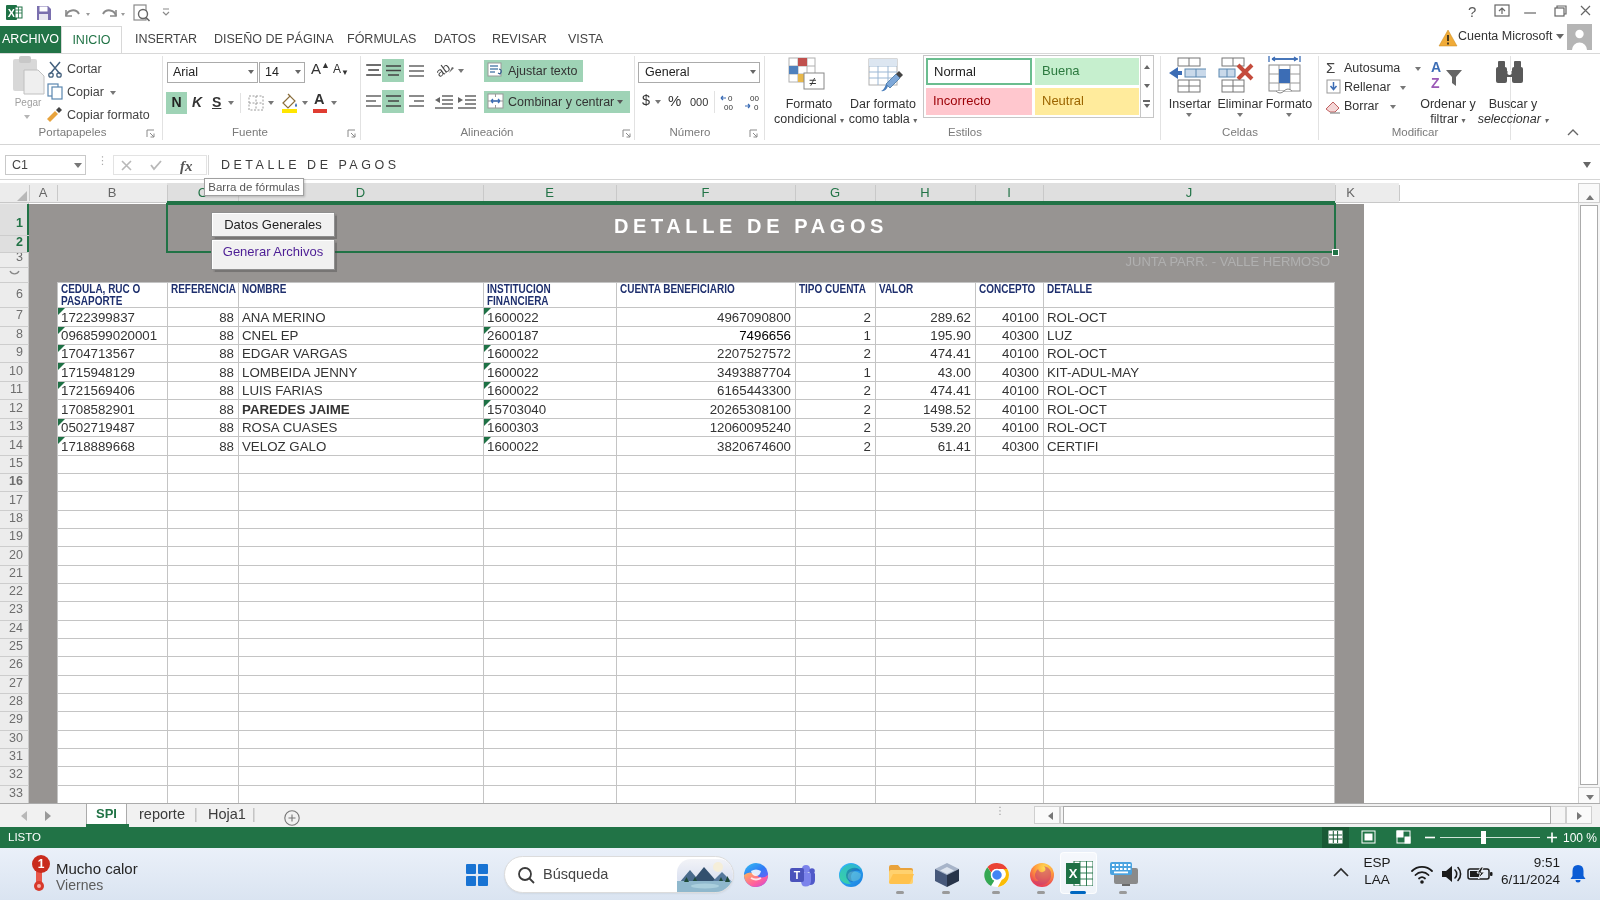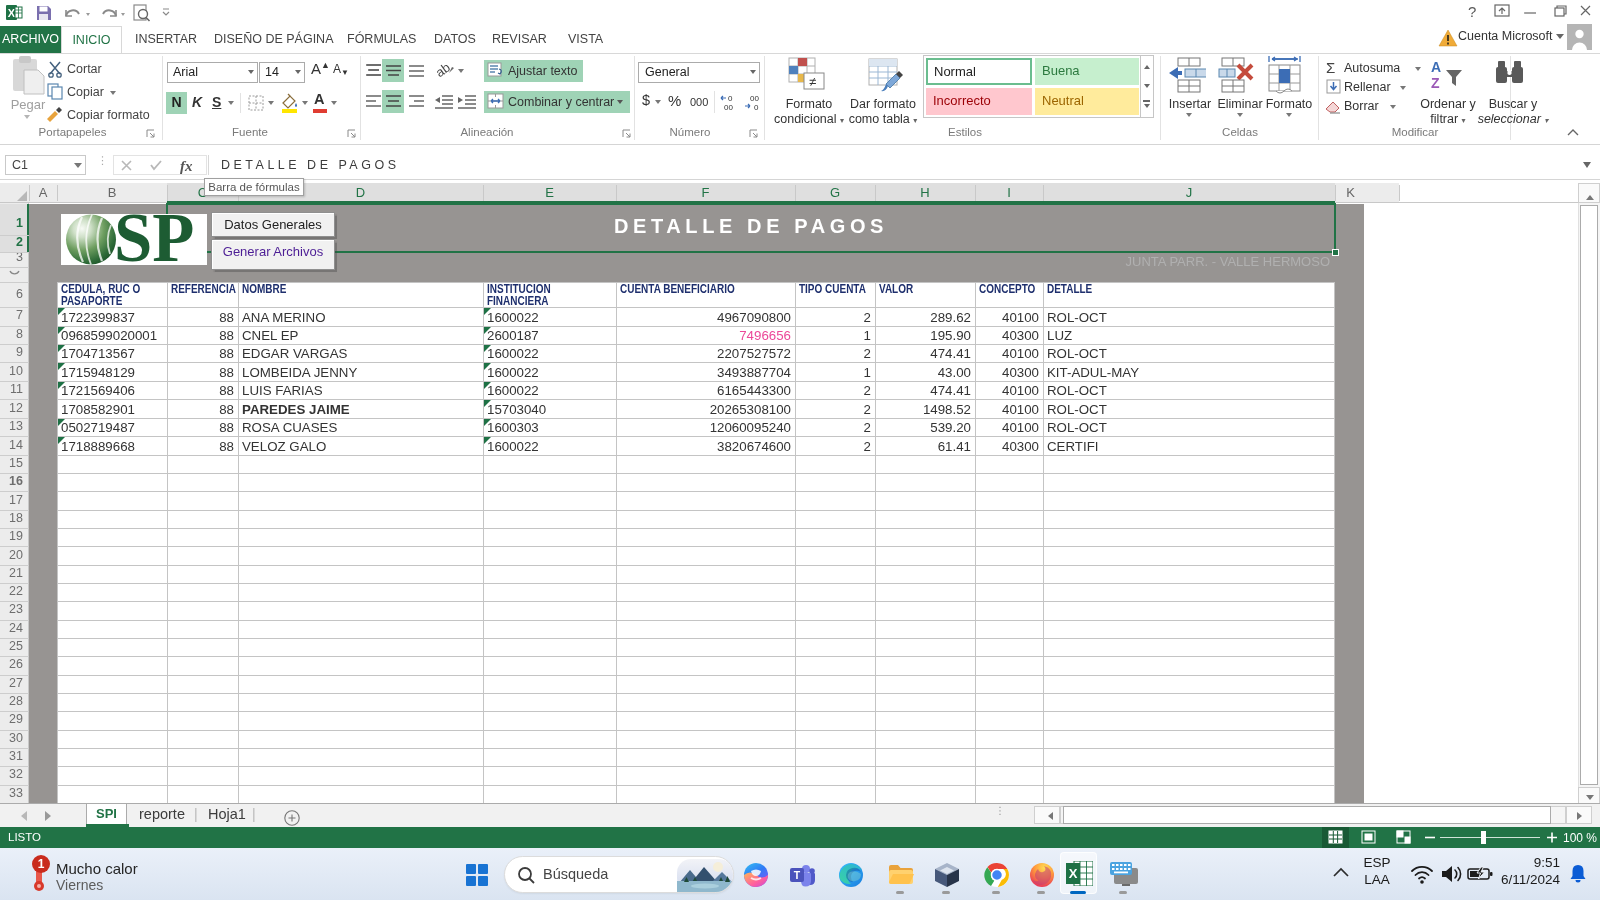--- a/index.html
+++ b/index.html
@@ -95,21 +95,21 @@
   <div class="abs" style="left:1160px;top:3px;height:84px;border-left:1px solid #e2e2e2;"></div>
   <div class="abs" style="left:1318px;top:3px;height:84px;border-left:1px solid #e2e2e2;"></div>
   <div class="abs" style="left:1510px;top:3px;height:84px;border-left:1px solid #e2e2e2;"></div>
 
   
   <svg class="abs" style="left:10px;top:3px;" width="36" height="42" viewBox="0 0 36 42">
     <rect x="3" y="3" width="24" height="32" rx="2" fill="#d8d8d8"></rect>
     <rect x="9" y="0" width="12" height="7" rx="2" fill="#c8c8c8"></rect>
     <path d="M14 14 h14 l6 6 v18 h-20 z" fill="#efefef" stroke="#c0c0c0"></path>
   </svg>
-  <div class="abs" style="left:0;top:44px;width:56px;text-align:center;color:#9f9f9f;font-size:13px;">Pegar</div>
+  <div class="abs" style="left:0;top:44px;width:56px;text-align:center;color:#9f9f9f;font-size:10px;">Pegar</div>
   <div class="abs" style="left:24px;top:62px;width:0;height:0;border:3.5px solid transparent;border-top:4.5px solid #b5b5b5;"></div>
   <svg class="abs" style="left:47px;top:8px;" width="17" height="17" viewBox="0 0 17 17">
     <path d="M3 13 L13 1 M13 13 L3 1" stroke="#44617e" stroke-width="1.5"></path>
     <circle cx="4" cy="14" r="2.2" fill="none" stroke="#44617e" stroke-width="1.3"></circle>
     <circle cx="12" cy="14" r="2.2" fill="none" stroke="#44617e" stroke-width="1.3"></circle>
   </svg>
   <div class="abs" style="left:67px;top:9px;font-size:12.5px;">Cortar</div>
   <svg class="abs" style="left:47px;top:30px;" width="17" height="17" viewBox="0 0 17 17">
     <rect x="1" y="1" width="10" height="12" fill="#fff" stroke="#5b87b0" stroke-width="1.2"></rect>
     <rect x="5" y="4" width="10" height="12" fill="#fff" stroke="#5b87b0" stroke-width="1.2"></rect>
@@ -507,40 +507,20 @@
 <div class="abs" style="left:0;top:583.3px;width:29px;height:0;border-top:1px solid #cdcdcd;"></div>
 <div class="abs" style="left:0;top:601.6px;width:29px;height:0;border-top:1px solid #cdcdcd;"></div>
 
 <div class="abs" style="left:29px;top:20.5px;width:28px;height:600px;background:#979492;"></div>
 <div class="abs" style="left:1335px;top:20.5px;width:29px;height:600px;background:#979492;"></div>
 <div class="abs" style="left:57px;top:20.5px;width:1278px;height:78.5px;background:#979492;"></div>
 <div class="abs" style="left:167px;top:32px;width:1168px;text-align:center;font-size:20px;font-weight:bold;color:#fff;letter-spacing:4.6px;">DETALLE DE PAGOS</div>
 <div class="abs" style="left:900px;top:71px;width:430px;text-align:right;font-size:13px;color:#b0b0b0;">JUNTA PARR. - VALLE HERMOSO</div>
 <div class="abs" style="left:166px;top:19.5px;width:1170px;height:50px;border:2px solid #217346;"></div>
 <div class="abs" style="left:1332px;top:66px;width:7px;height:7px;background:#217346;border:1px solid #fff;"></div>
-<div class="abs" style="left:61px;top:31px;width:146px;height:51px;background:#fff;">
-<svg width="146" height="51" viewBox="0 0 146 51">
-<defs>
-          <radialGradient id="glb" cx="32%" cy="28%" r="80%">
-<stop offset="0%" stop-color="#f7faf5"></stop>
-            <stop offset="22%" stop-color="#cfe0c8"></stop>
-            <stop offset="55%" stop-color="#6e9e60"></stop>
-            <stop offset="85%" stop-color="#2e6b38"></stop>
-            <stop offset="100%" stop-color="#1c5429"></stop>
-</radialGradient>
-        </defs>
-<circle cx="30" cy="25.5" r="25" fill="url(#glb)"></circle>
-<g fill="none" stroke="#ffffff" stroke-opacity="0.75">
-<path d="M21 3 q-10 21 1 45" stroke-width="2.2"></path>
-<path d="M31 0.5 q-11 24 -1 50" stroke-width="1.8"></path>
-<path d="M41 4 q-9 21 0 43" stroke-width="2.2"></path>
-<path d="M50 11 q-6 14 -1 29" stroke-width="1.8"></path>
-</g>
-<text x="53" y="47" font-family="Liberation Serif, serif" font-size="69" font-weight="bold" fill="#1d5c33">SP</text>
-</svg></div>
 <div class="abs" style="left:211px;top:29px;width:124px;height:25px;background:#f1f1f1;border:1px solid #8f8f8f;box-shadow:inset 1px 1px 0 #ffffff, 1.5px 1.5px 1px rgba(60,60,60,0.35);font-size:13px;color:#222;text-align:center;line-height:24px;">Datos Generales</div>
 <div class="abs" style="left:211px;top:56px;width:124px;height:31px;background:#f1f1f1;border:1px solid #8f8f8f;box-shadow:inset 1px 1px 0 #ffffff, 1.5px 1.5px 1px rgba(60,60,60,0.35);font-size:13px;color:#4c1d95;text-align:center;line-height:24px;">Generar Archivos</div>
 <div class="abs" style="left:57px;top:99px;width:1278px;height:521px;background:#fff;"></div>
 <div class="abs" style="left:167px;top:99px;width:0;height:521px;border-left:1px solid #c4c4c4;"></div>
 <div class="abs" style="left:238px;top:99px;width:0;height:521px;border-left:1px solid #c4c4c4;"></div>
 <div class="abs" style="left:483px;top:99px;width:0;height:521px;border-left:1px solid #c4c4c4;"></div>
 <div class="abs" style="left:616px;top:99px;width:0;height:521px;border-left:1px solid #c4c4c4;"></div>
 <div class="abs" style="left:795px;top:99px;width:0;height:521px;border-left:1px solid #c4c4c4;"></div>
 <div class="abs" style="left:875px;top:99px;width:0;height:521px;border-left:1px solid #c4c4c4;"></div>
 <div class="abs" style="left:975px;top:99px;width:0;height:521px;border-left:1px solid #c4c4c4;"></div>
@@ -597,21 +577,21 @@
 <svg class="abs" style="left:58px;top:125.0px;" width="7" height="7" viewBox="0 0 7 7">
       <path d="M0 0 H7 L0 7 Z" fill="#1e7145"></path>
     </svg>
 <svg class="abs" style="left:484px;top:125.0px;" width="7" height="7" viewBox="0 0 7 7">
       <path d="M0 0 H7 L0 7 Z" fill="#1e7145"></path>
     </svg>
 <div class="abs" style="left:61px;top:145.0px;font-size:13.3px;color:#333;">0968599020001</div>
 <div class="abs" style="left:167px;top:145.0px;width:67px;text-align:right;font-size:13.3px;color:#333;">88</div>
 <div class="abs" style="left:242px;top:145.0px;font-size:13.3px;color:#333;">CNEL EP</div>
 <div class="abs" style="left:487px;top:145.0px;font-size:13.3px;color:#333;">2600187</div>
-<div class="abs" style="left:616px;top:145.0px;width:175px;text-align:right;font-size:13.3px;color:#ec4899;">7496656</div>
+<div class="abs" style="left:616px;top:145.0px;width:175px;text-align:right;font-size:13.3px;color:#000000;">7496656</div>
 <div class="abs" style="left:795px;top:145.0px;width:76px;text-align:right;font-size:13.3px;color:#333;">1</div>
 <div class="abs" style="left:875px;top:145.0px;width:96px;text-align:right;font-size:13.3px;color:#333;">195.90</div>
 <div class="abs" style="left:975px;top:145.0px;width:64px;text-align:right;font-size:13.3px;color:#333;">40300</div>
 <div class="abs" style="left:1047px;top:145.0px;font-size:13.3px;color:#333;">LUZ</div>
 <svg class="abs" style="left:58px;top:143.5px;" width="7" height="7" viewBox="0 0 7 7">
       <path d="M0 0 H7 L0 7 Z" fill="#1e7145"></path>
     </svg>
 <svg class="abs" style="left:484px;top:143.5px;" width="7" height="7" viewBox="0 0 7 7">
       <path d="M0 0 H7 L0 7 Z" fill="#1e7145"></path>
     </svg>

